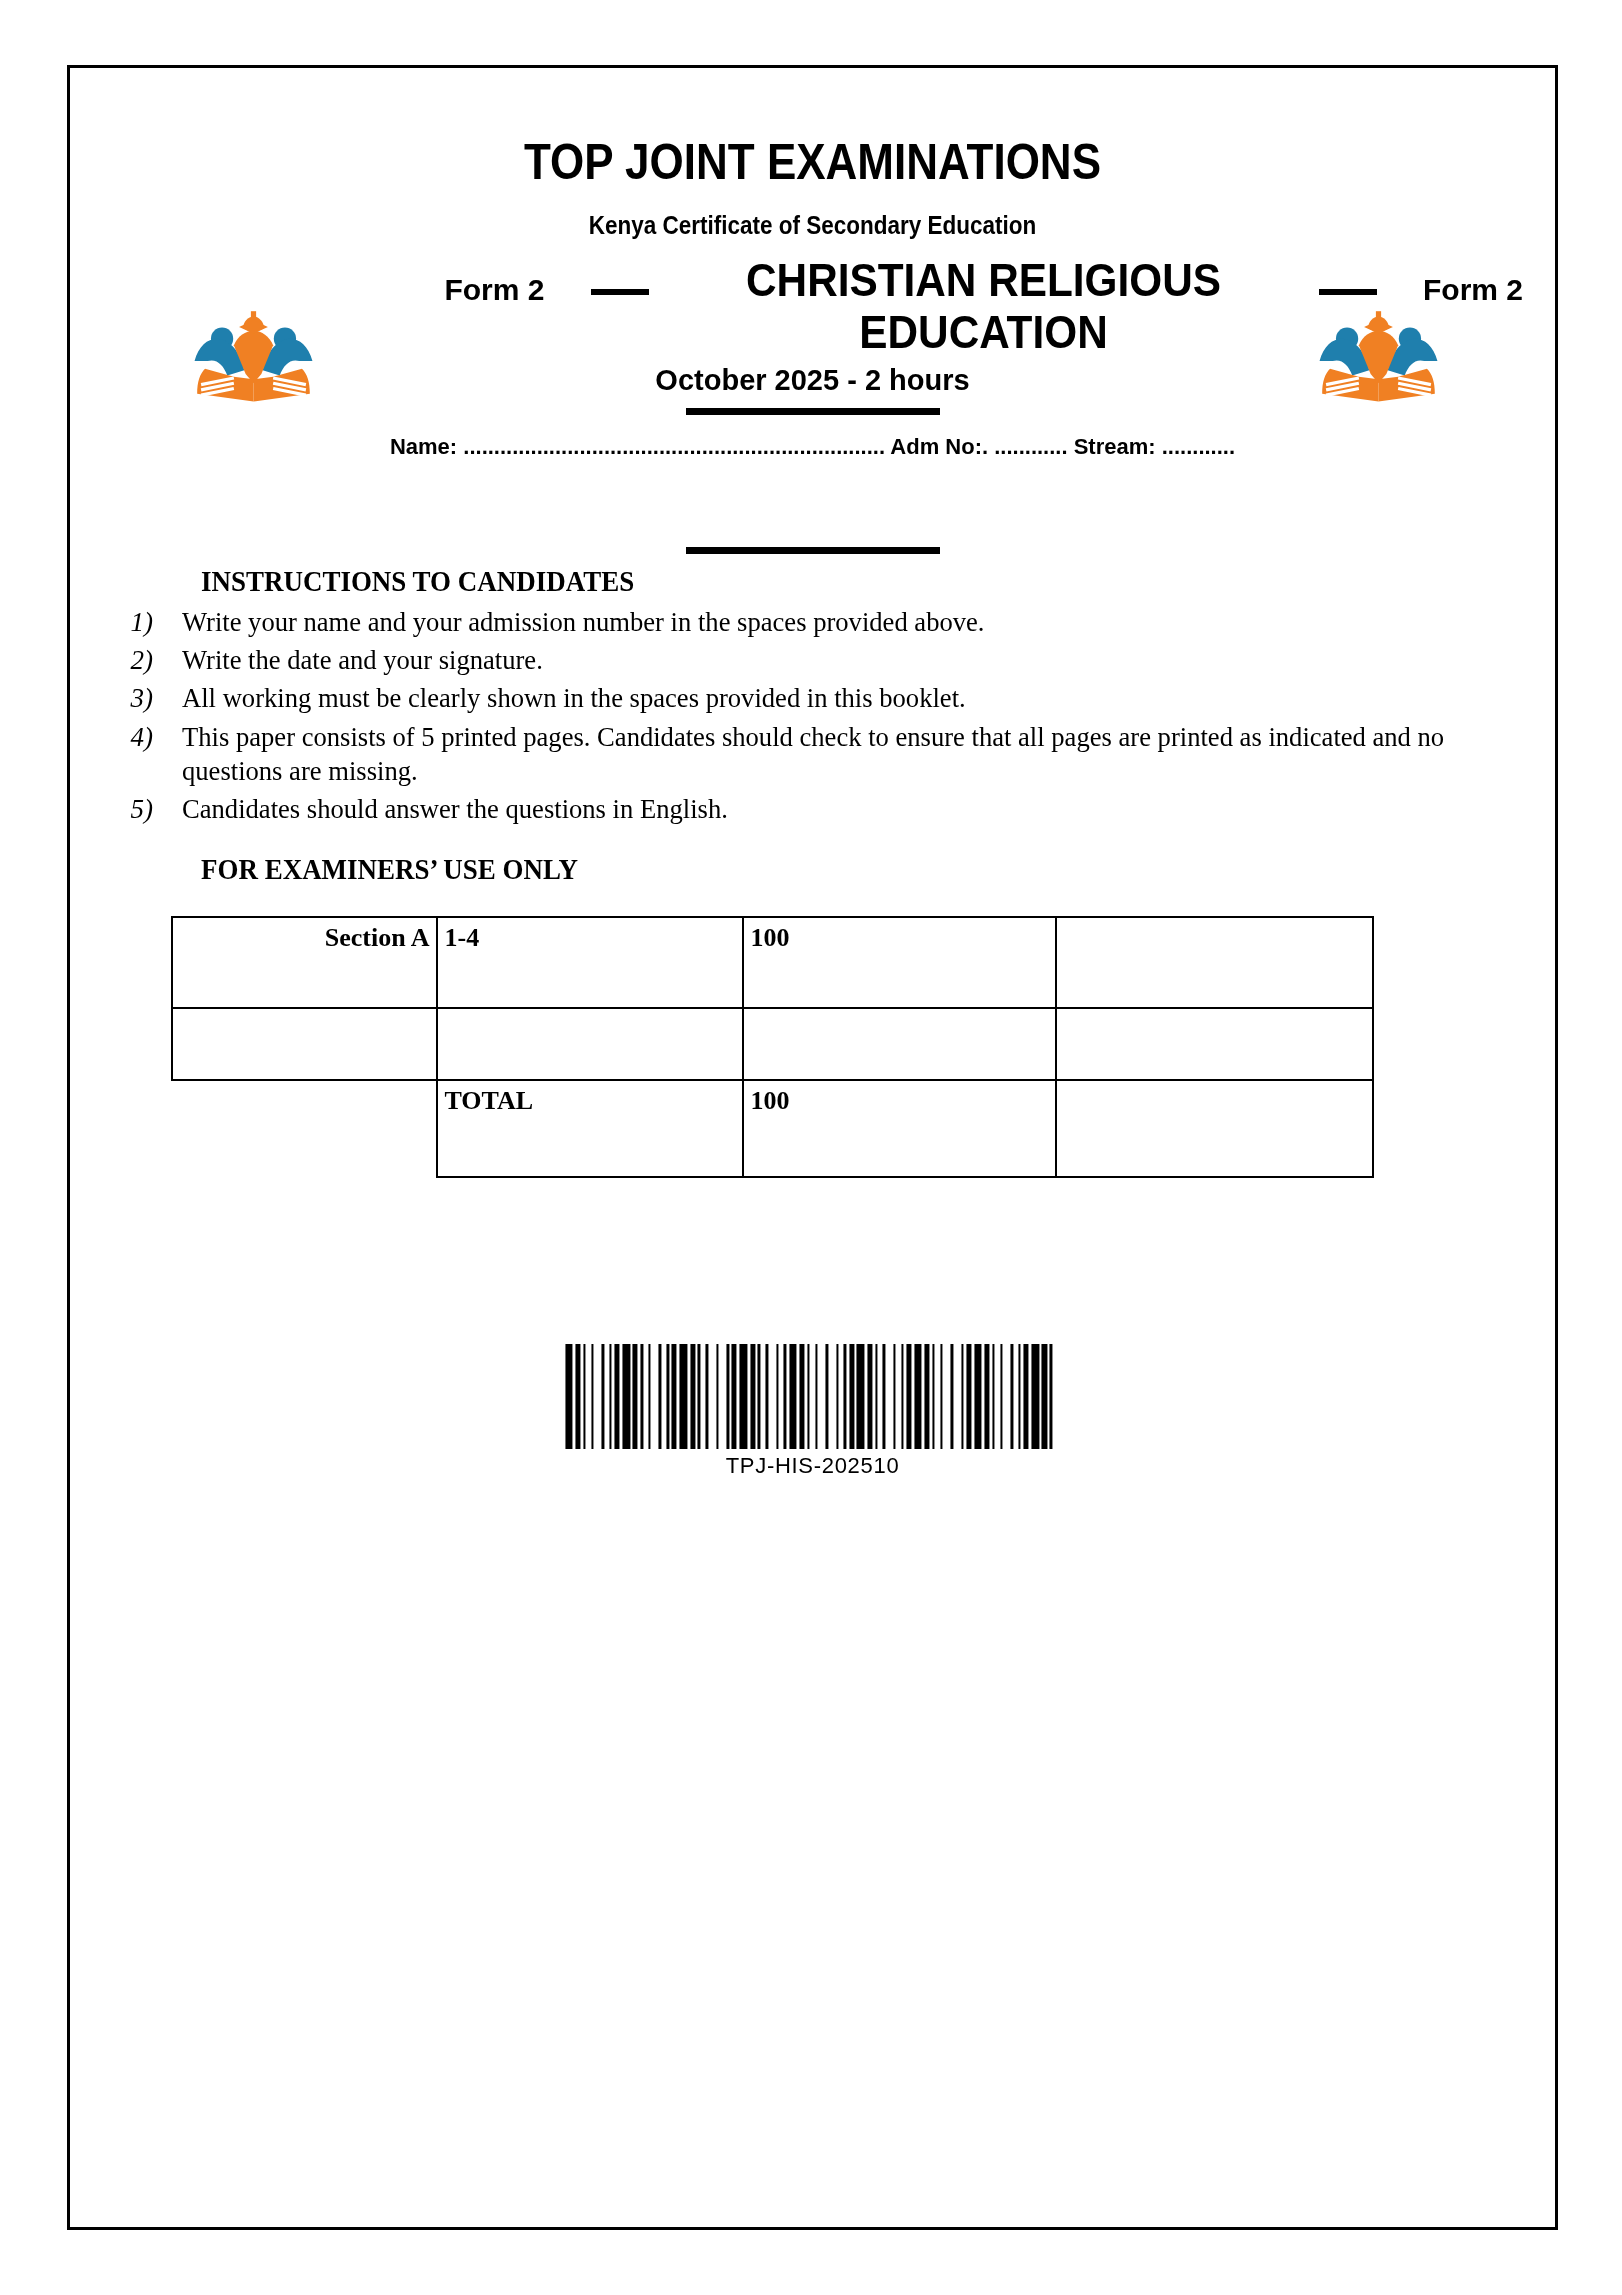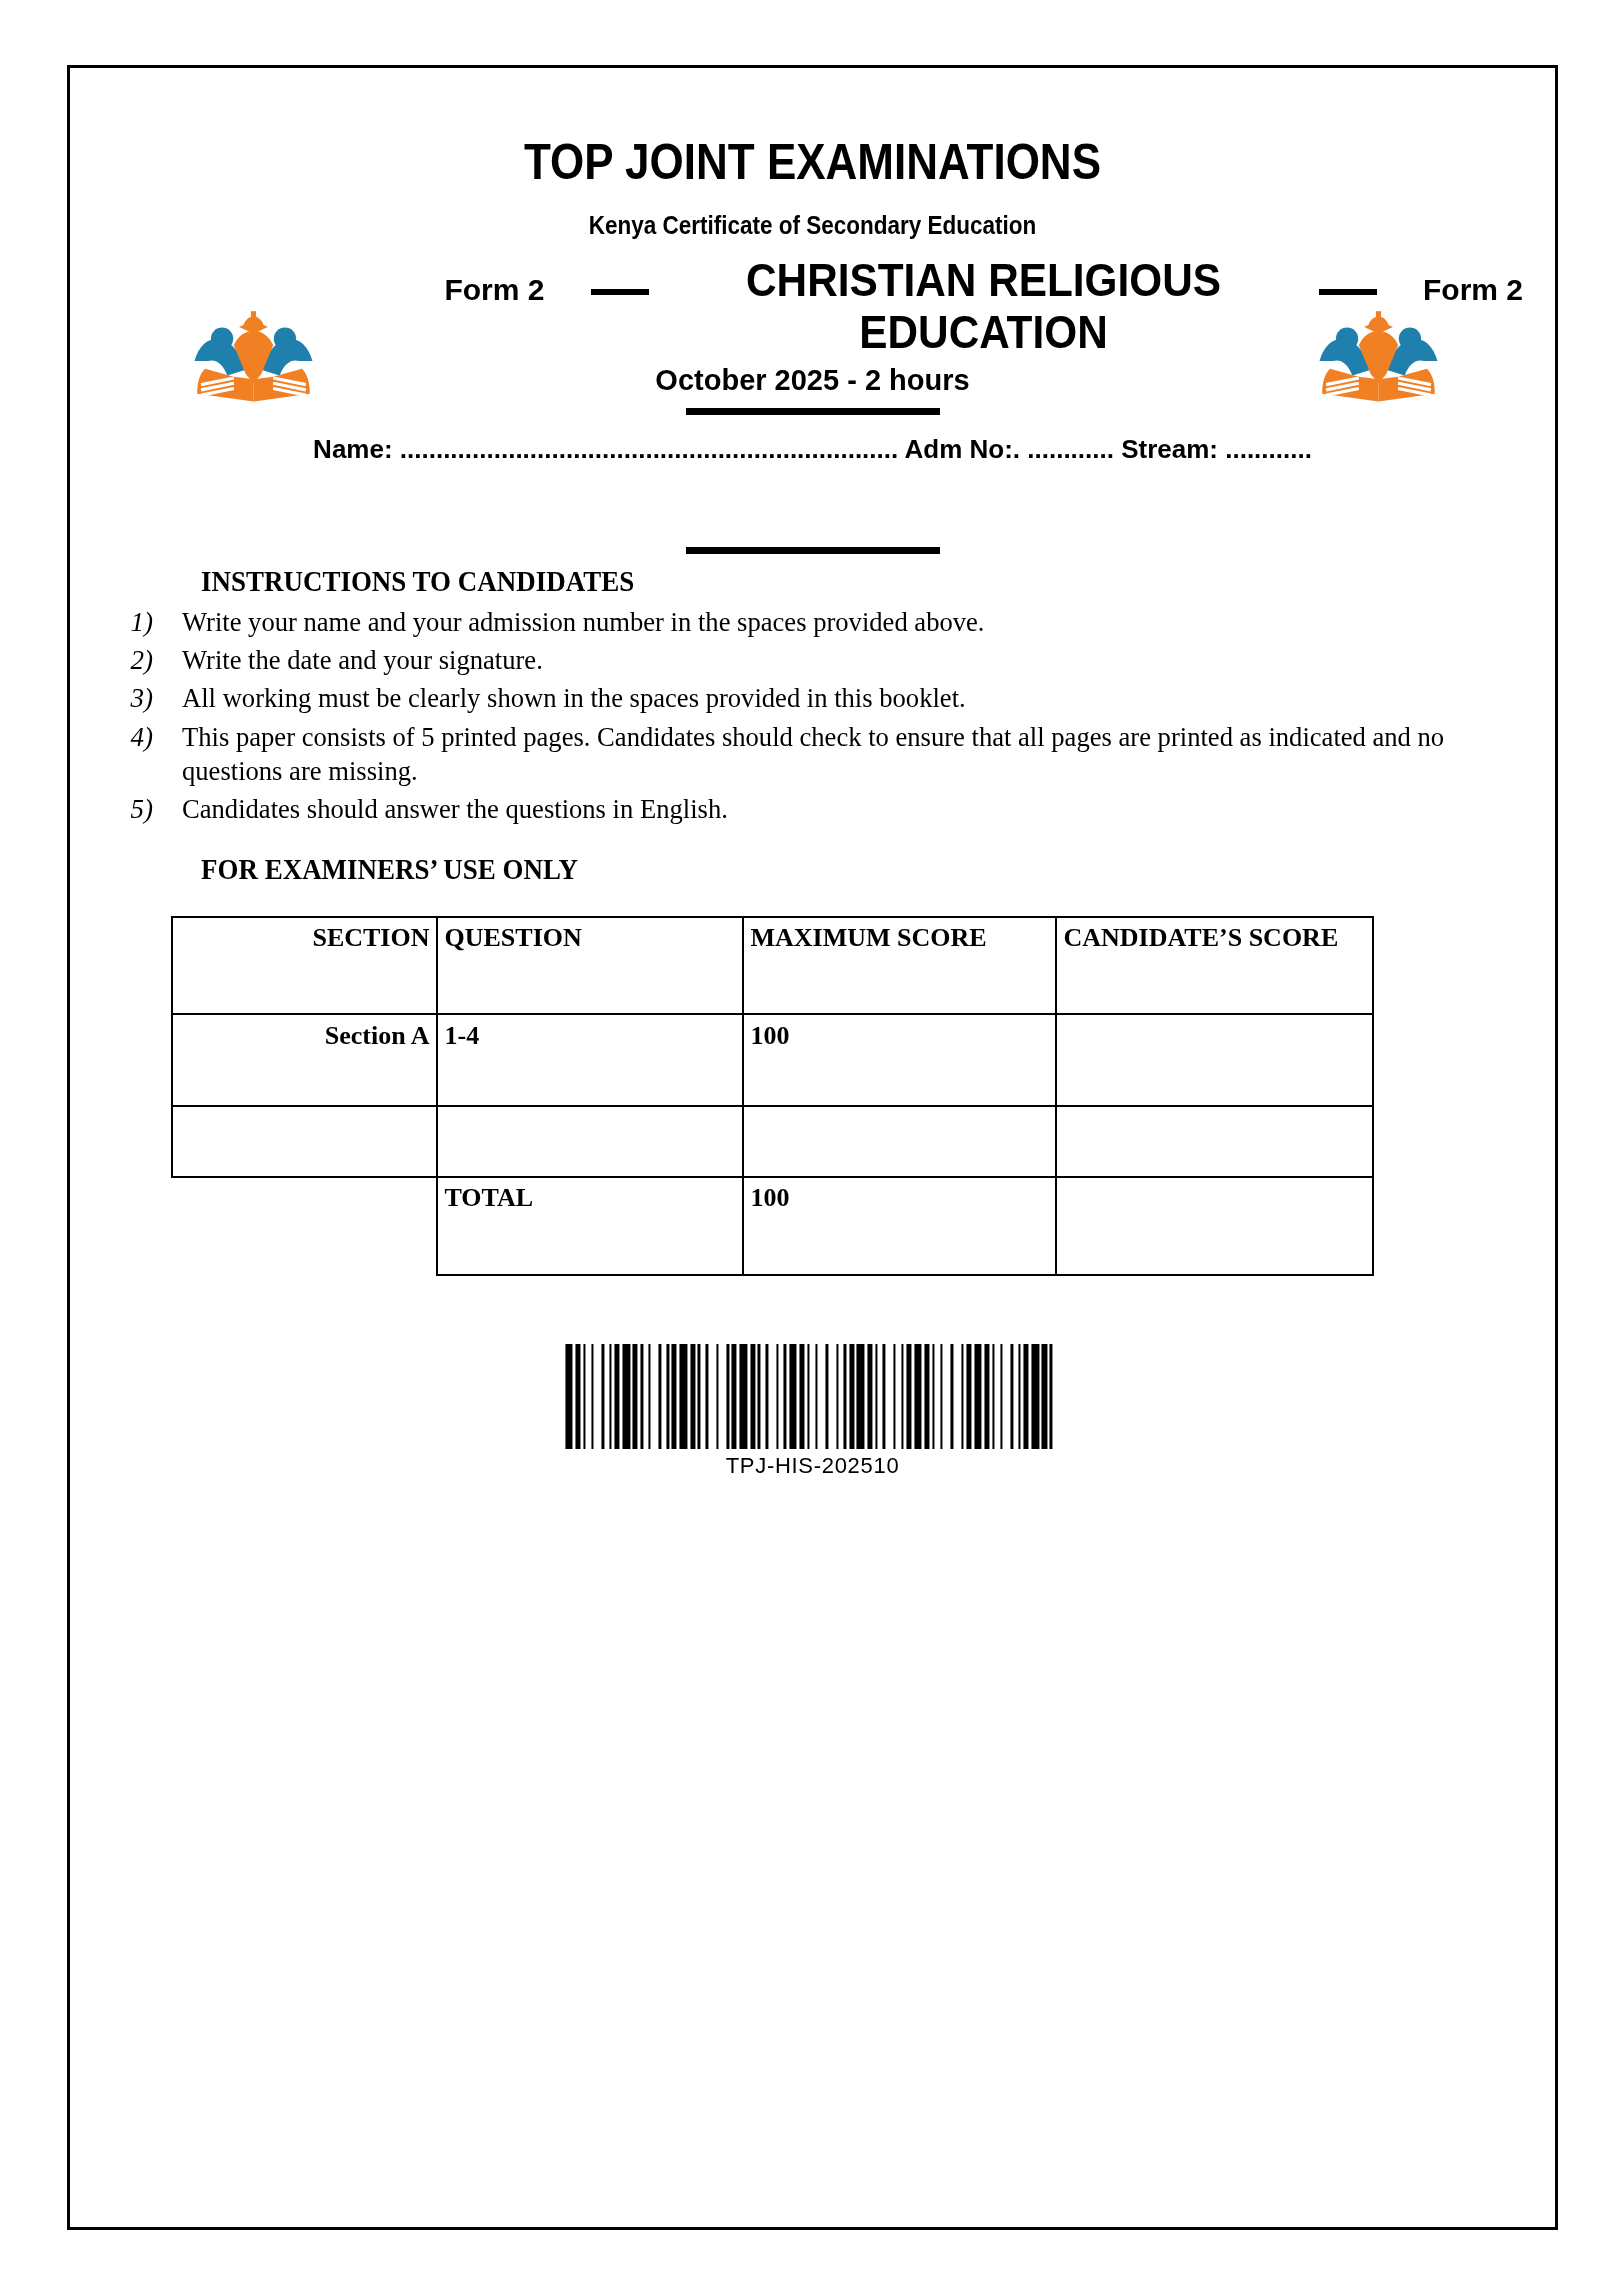--- a/index.html
+++ b/index.html
@@ -134,21 +134,21 @@
   #logo-right { left: 1243px; }
 
   
   #candidate-fields {
     position: absolute;
     left: 0;
     top: 366px;
     width: 100%;
     font-family: "Liberation Sans", sans-serif;
     font-weight: bold;
-    font-size: 26px;
+    font-size: 22px;
   }
   .field-line {
     text-align: center;
     white-space: nowrap;
     margin-bottom: 31px;
   }
 
   
   #instructions-heading {
     position: absolute;
@@ -349,26 +349,20 @@
       <div class="instruction-item">
         <span class="instruction-num">5)</span>
         <span class="instruction-text">Candidates should answer the questions in English.</span>
       </div>
     </div>
 
     <div id="examiners-heading">FOR EXAMINERS’ USE ONLY</div>
 
     <table id="score-table">
       <tbody>
-          <tr class="row-head">
-        <td class="c1 cell-head-sec">SECTION</td>
-        <td class="c2 cell-head-other">QUESTION</td>
-        <td class="c3 cell-head-other">MAXIMUM SCORE</td>
-        <td class="c4 cell-head-other">CANDIDATE’S SCORE</td>
-      </tr>
       <tr class="row-body">
         <td class="c1 cell-sec-a">Section A</td>
         <td class="c2 cell-indent">1-4</td>
         <td class="c3 cell-indent">100</td>
         <td class="c4"></td>
       </tr>
       <tr class="row-blank">
         <td class="c1"></td>
         <td class="c2"></td>
         <td class="c3"></td>

